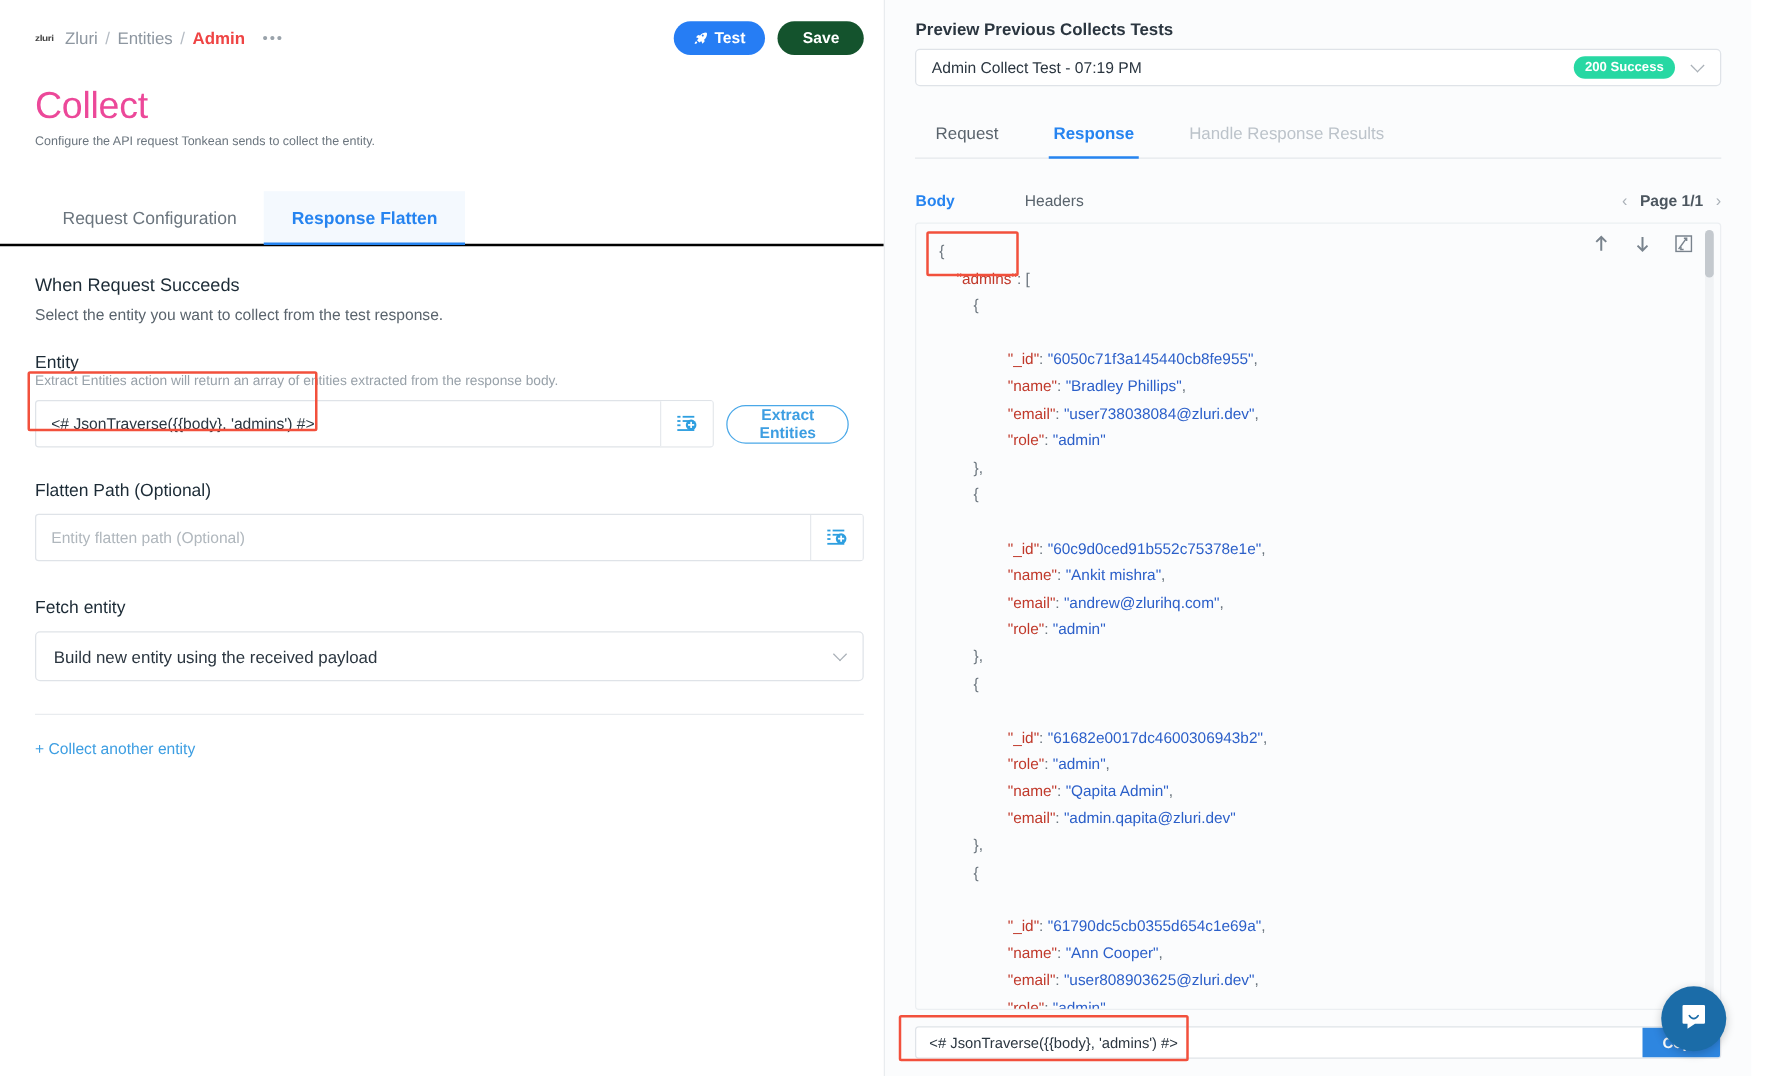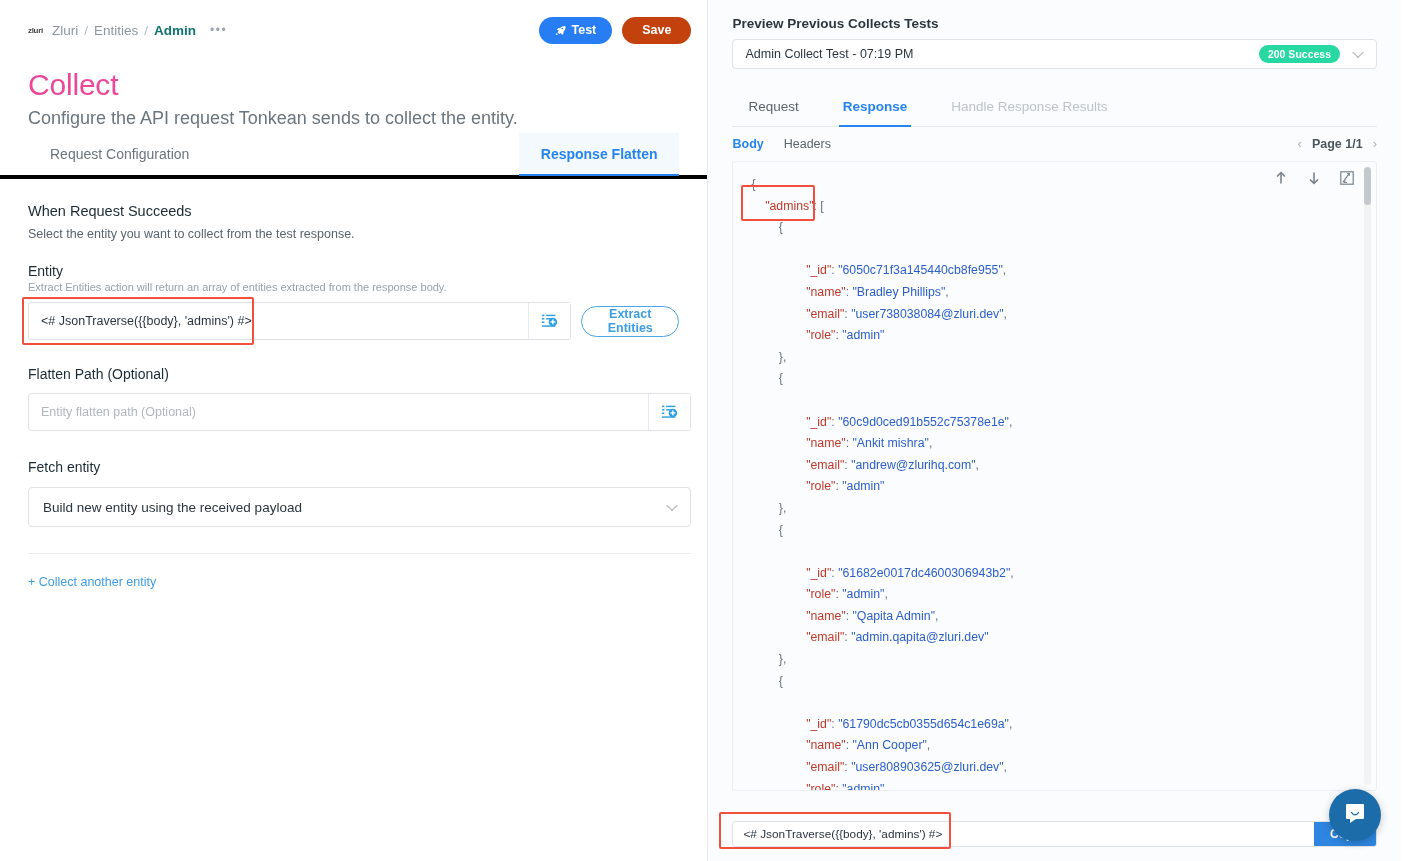--- a/index.html
+++ b/index.html
@@ -27,49 +27,49 @@
     padding: 0 16px 0 28px;
   }
   .breadcrumb { display: flex; align-items: center; gap: 6px; font-size: 13.5px; }
   .brand-logo {
     font-size: 8px; font-weight: bold; color: #444;
     letter-spacing: -0.3px; margin-right: 3px;
     transform: scaleY(0.85);
   }
   .crumb-link { color: #8d96a0; text-decoration: none; }
   .crumb-sep { color: #b5bcc4; }
-  .crumb-current { color: #0f766e; font-weight: bold; }
+  .crumb-current { color: #ef4444; font-weight: bold; }
   .dots-icon { color: #9aa3ab; letter-spacing: 1.5px; font-size: 12px; margin-left: 8px; cursor: pointer; }
 
   .top-actions { margin-left: auto; display: flex; gap: 10px; align-items: center; }
   .btn-test {
     background: #267df4; color: #fff; border: none;
     border-radius: 16px; height: 27px; padding: 0 16px;
     font-size: 12.5px; font-weight: bold; cursor: pointer;
     display: flex; align-items: center; gap: 6px;
     font-family: "Liberation Sans", sans-serif;
   }
   .btn-save {
-    background: #c2410c; color: #fff; border: none;
+    background: #14532d; color: #fff; border: none;
     border-radius: 16px; height: 27px; padding: 0 20px;
     font-size: 12.5px; font-weight: bold; cursor: pointer;
     font-family: "Liberation Sans", sans-serif;
   }
   .rocket { display: inline-block; width: 11px; height: 11px; }
 
   .content { padding: 0 28px; }
   .page-title {
     font-size: 30px; color: #ec4899; font-weight: normal;
     margin: 8px 0 6px 0; letter-spacing: -0.2px;
   }
-  .page-sub { font-size: 18px; color: #6b757e; margin-bottom: 4px; }
+  .page-sub { font-size: 10px; color: #6b757e; margin-bottom: 34px; }
 
   .tabs {
-    display: flex; border-bottom: 4px solid #000000;
-    margin: 0 -28px; padding: 0 28px; justify-content: space-between;
+    display: flex; border-bottom: 2px solid #000000;
+    margin: 0 -28px; padding: 0 28px;
   }
   .tab {
     padding: 13px 22px; font-size: 14px; color: #6b757e;
     cursor: pointer; position: relative; background: transparent;
   }
   .tab.active {
     color: #2684f0; font-weight: bold;
     background: #f4f9fe;
   }
   .tab.active::after {
@@ -156,21 +156,21 @@
     padding: 10px 16px 12px 16px; font-size: 13.5px; color: #5a646d;
     cursor: pointer; position: relative;
   }
   .rtab.active { color: #2684f0; font-weight: bold; }
   .rtab.active::after {
     content: ""; position: absolute; left: 12px; right: 12px; bottom: -1px;
     height: 2.5px; background: #2684f0;
   }
   .rtab.disabled { color: #bcc3ca; cursor: default; }
 
-  .subrow { display: flex; align-items: center; margin-top: 9px; }
+  .subrow { display: flex; align-items: center; margin-top: 26px; gap: 36px; }
   .subtab { font-size: 12.5px; color: #5a646d; margin-right: 20px; cursor: pointer; }
   .subtab.active { color: #2684f0; font-weight: bold; }
   .pager { margin-left: auto; display: flex; align-items: center; gap: 10px; font-size: 12.5px; color: #5a646d; }
   .pg-arrow { color: #aab1b8; cursor: pointer; font-size: 13px; }
   .pg-label { font-weight: bold; color: #4c565f; }
 
   .json-box {
     margin-top: 10px; background: #fbfcfd;
     border: 1px solid #eceff2; border-radius: 3px;
     height: 630px; position: relative; overflow: hidden;

